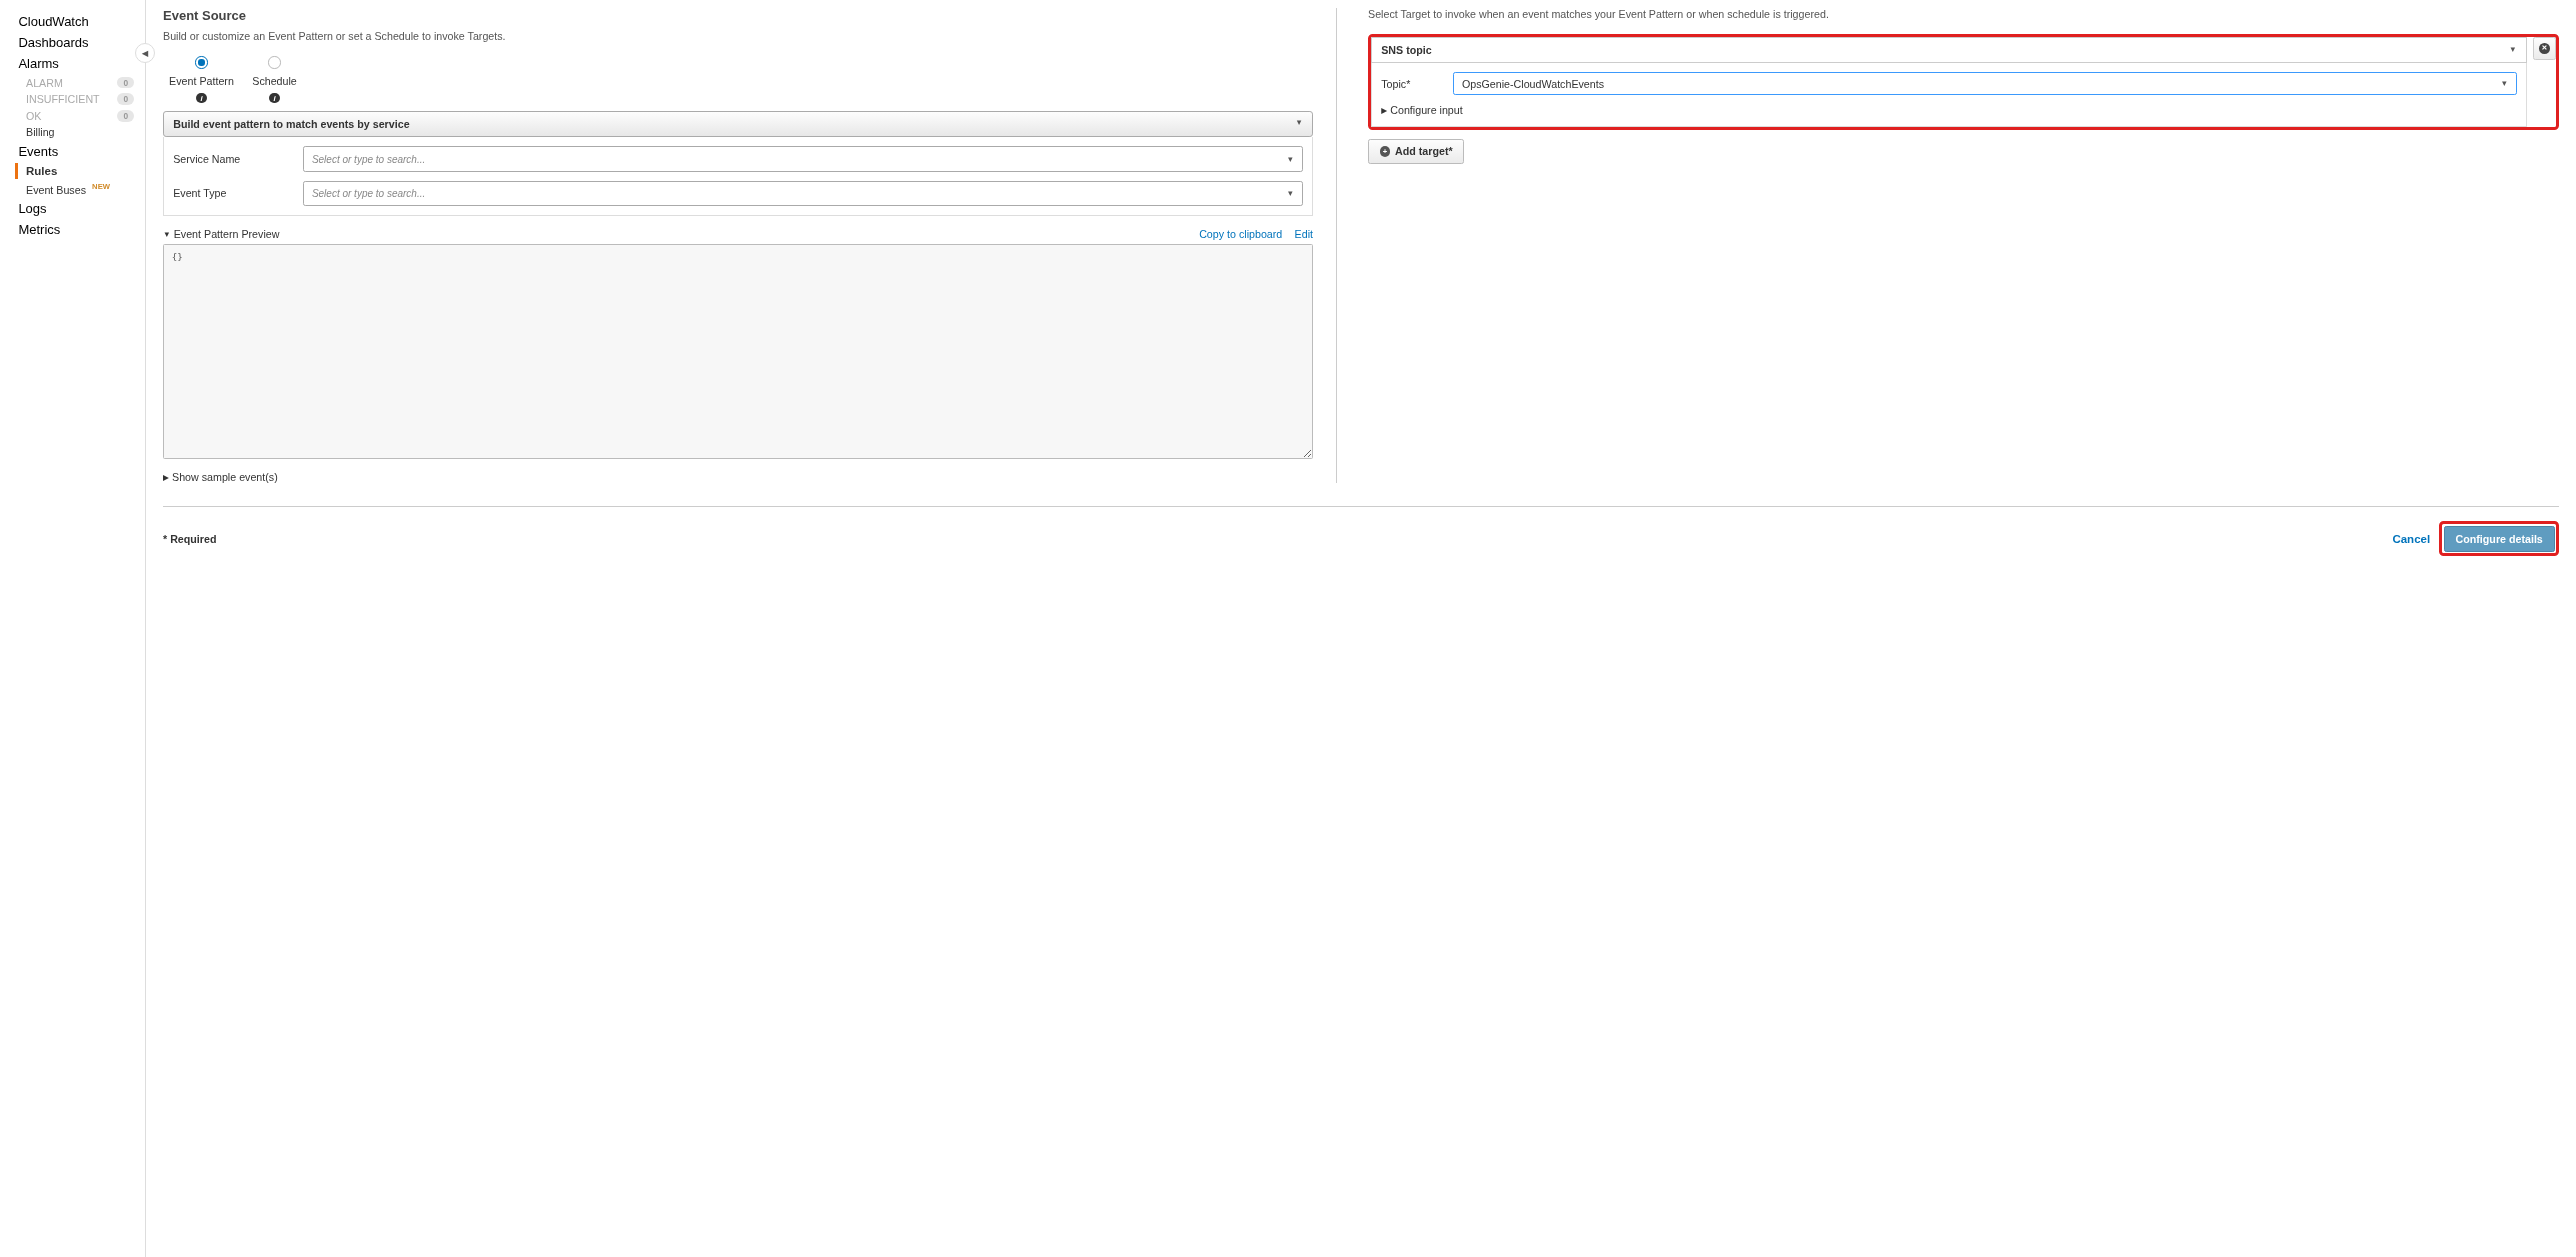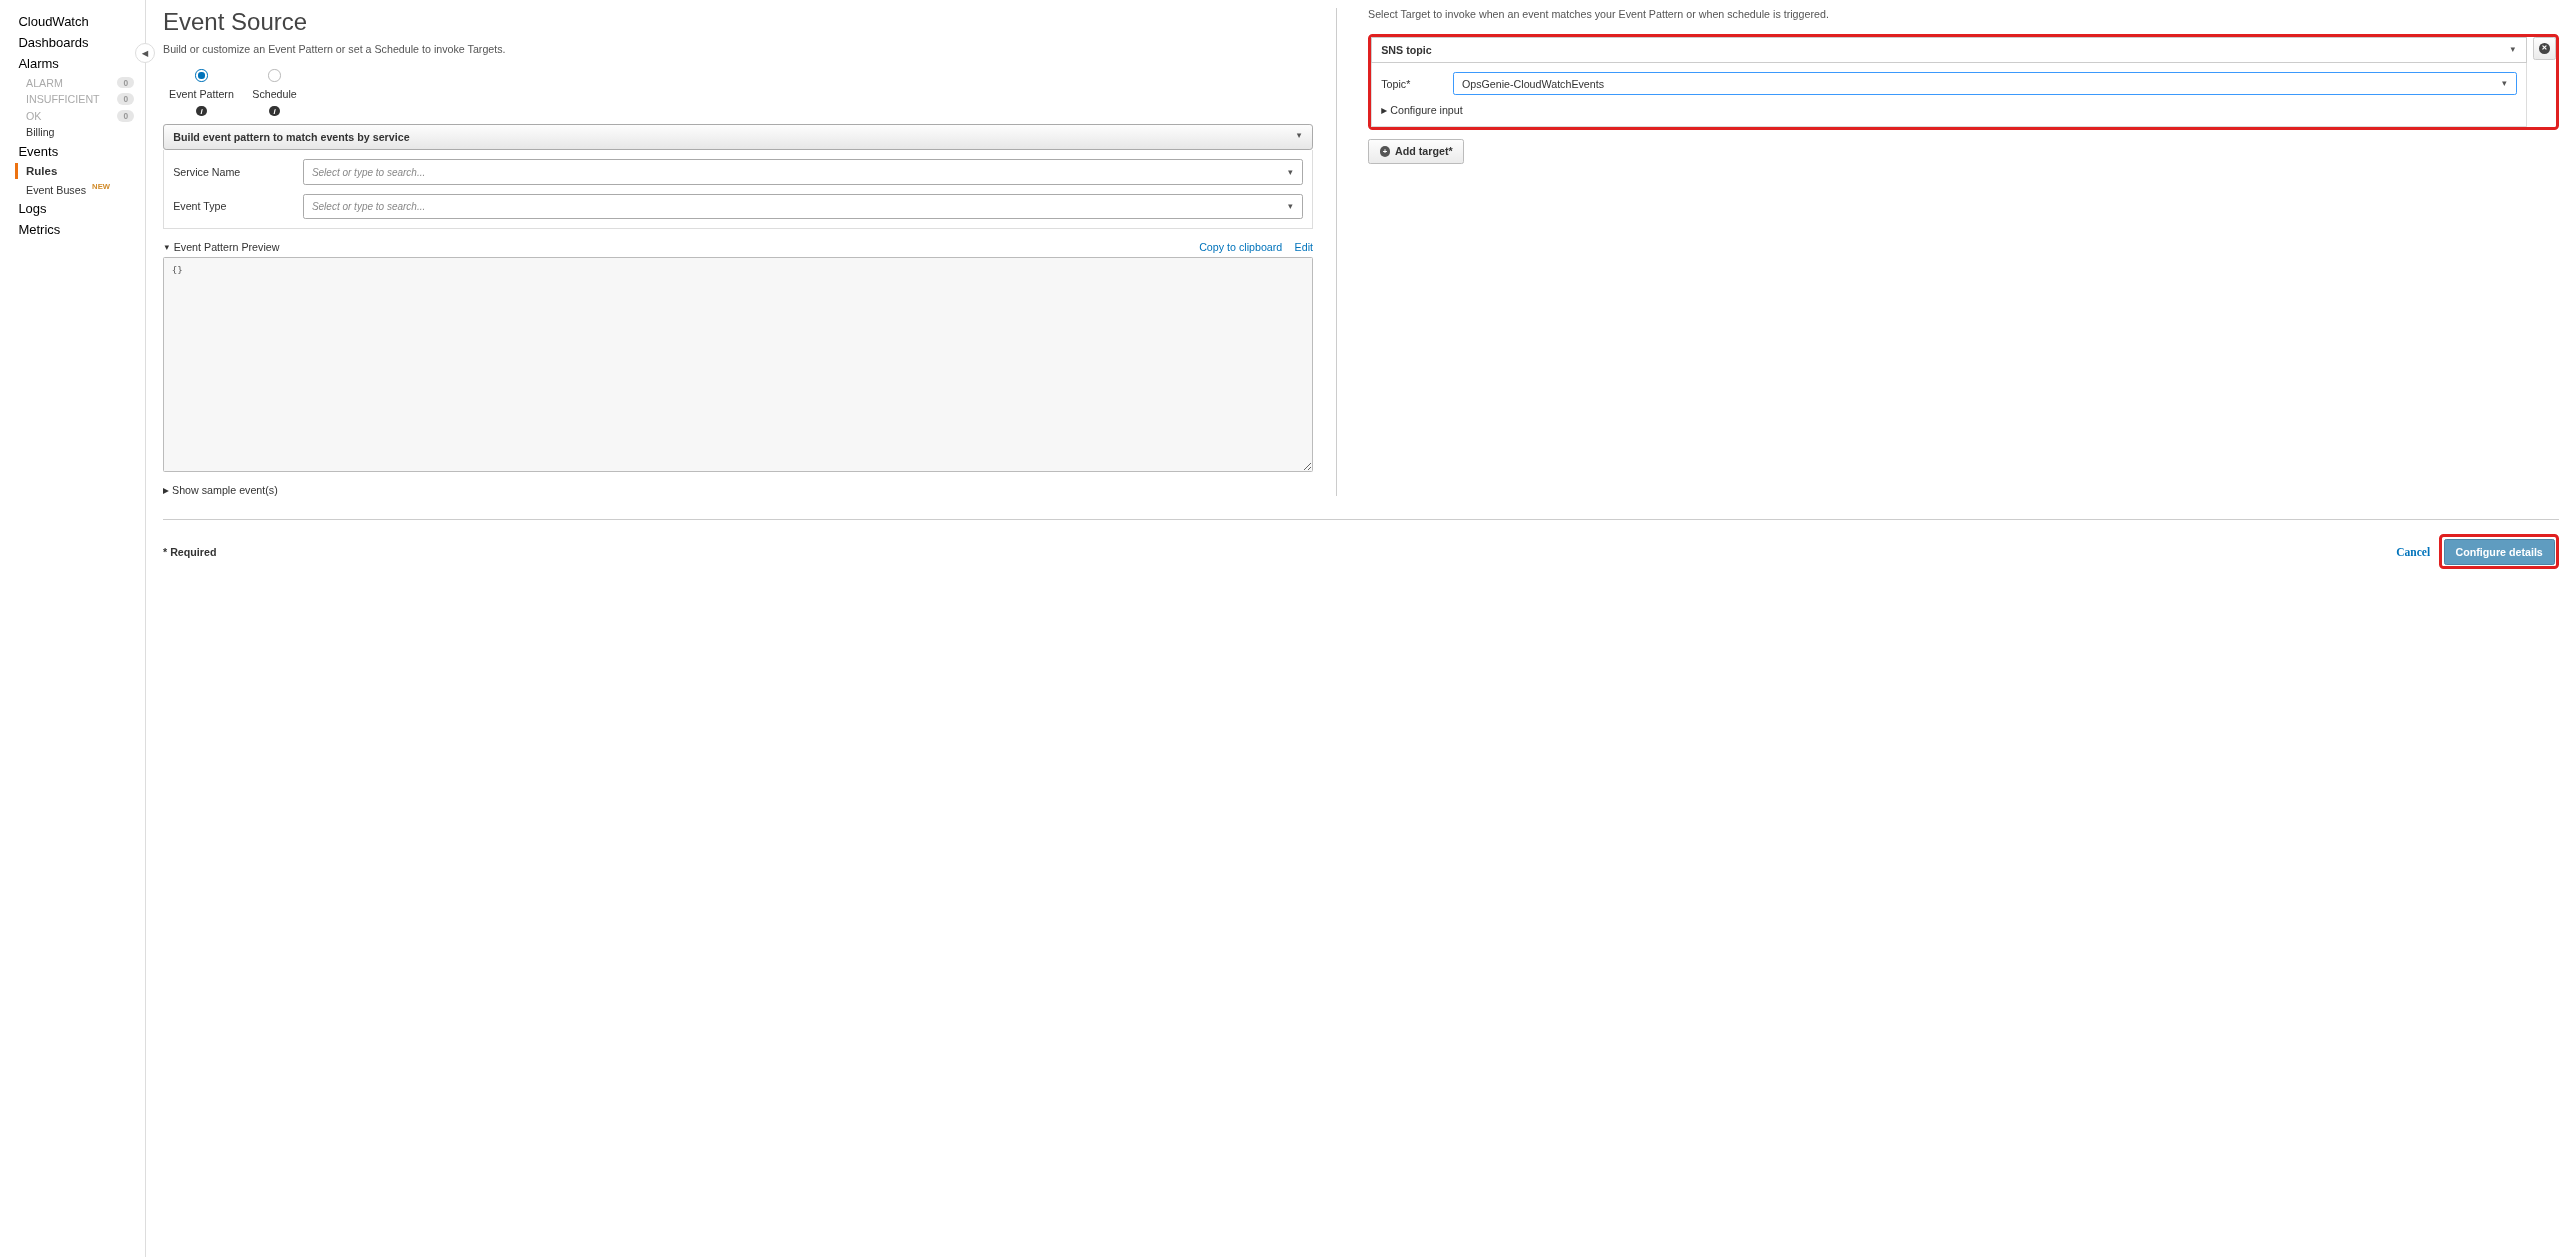--- a/index.html
+++ b/index.html
@@ -93,21 +93,21 @@
     font-weight: 400;
     color: #444;
     padding-bottom: 4.6px;
     border-bottom: 0.8px solid #ddd;
     margin-bottom: 7.7px;
   }
   .page-subtitle { color: #555; font-size: 10.7px; margin-bottom: 15.3px; }
   .columns { display: flex; gap: 31px; }
   .col-left { flex: 0 0 49%; border-right: 0.8px solid #ccc; padding-right: 23px; }
   .col-right { flex: 1; padding-left: 0; }
-  .section-title { font-size: 24px; font-weight: 400; color: #444; margin-bottom: 7.7px; }
+  .section-title { font-size: 13px; font-weight: 700; color: #444; margin-bottom: 7.7px; }
   .section-desc { font-size: 10.7px; color: #555; margin-bottom: 14px; }
   .radio-row { display: flex; align-items: center; gap: 18.4px; margin-bottom: 7.7px; padding-left: 6.1px; }
   .radio-option { display: flex; align-items: center; gap: 6px; cursor: pointer; flex-direction: column; }
   .radio {
     width: 12.3px; height: 12.3px; border-radius: 50%;
     border: 1.5px solid #0073bb;
     display: flex; align-items: center; justify-content: center;
   }
   .radio.checked::after {
     content: ""; width: 6.1px; height: 6.1px; border-radius: 50%; background: #0073bb;
@@ -219,21 +219,21 @@
     width:10.7px; height:10.7px; border-radius:50%; background:#555; color:#fff; font-size:7.7px; font-weight:bold;
   }
 
   .footer-row {
     display:flex; justify-content:space-between; align-items:center;
     border-top:0.8px solid #ccc;
     margin-top:23px; padding-top:14px;
   }
   .required-note { font-weight:bold; font-size:10.7px; }
   .footer-actions { display:flex; align-items:center; gap:9.2px; }
-  .cancel-link { color:#0073bb; text-decoration:none; font-weight:bold; cursor:pointer; font-size:11.5px;font-family:Liberation Serif, serif; }
+  .cancel-link { color:#0073bb; text-decoration:none; font-weight:bold; cursor:pointer; font-size:11.5px; }
   .configure-btn-wrap { border:3.1px solid #e02020; border-radius:4.6px; padding:1.5px; }
   .configure-btn {
     background:#5f9cc0;
     color:#fff; border:0.8px solid #4c83a4;
     border-radius:2.3px; padding:6.1px 10.7px; font-weight:bold;
     font-size:10.7px; cursor:pointer;
   }
   .x-circle {
     display:inline-flex; align-items:center; justify-content:center;
     width:10.7px; height:10.7px; border-radius:50%; background:#444; color:#fff; font-size:7px; font-weight:bold;

